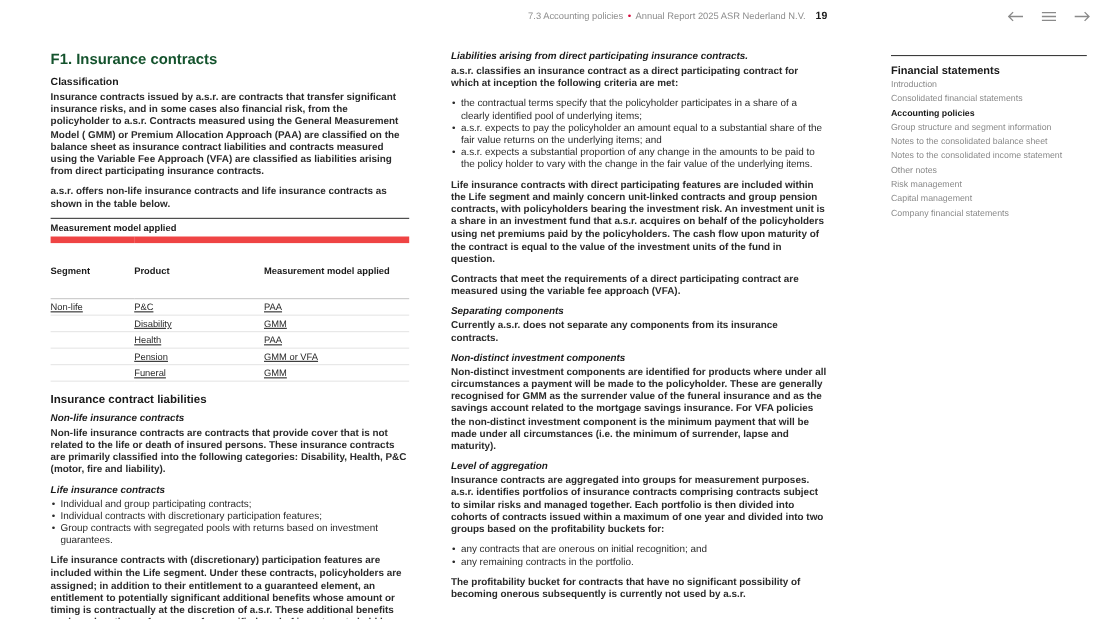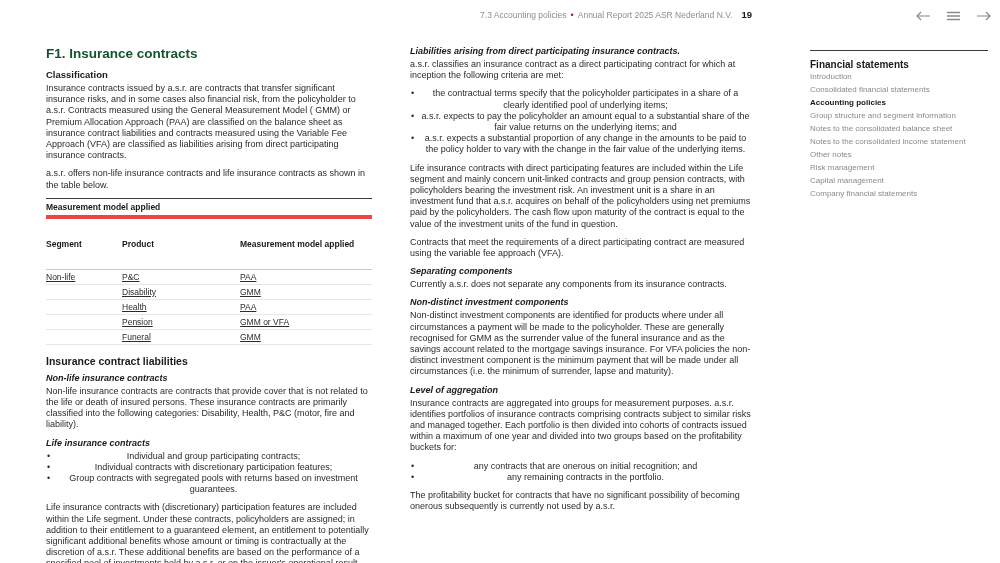--- a/index.html
+++ b/index.html
@@ -18,32 +18,32 @@
   .nav-icons .ic { cursor:pointer; display:block; }
 
   
   .col-left { position:absolute; left:46px; top:46px; width:326px; }
   .col-mid  { position:absolute; left:410px; top:46px; width:342px; }
 
   h1.f1 { font-size:13.5px; font-weight:bold; color:#14532d; margin-bottom:8px; }
   h2.block { font-size:9.5px; font-weight:bold; color:#1a1a1a; margin-bottom:3px; }
   h2.block-lg { font-size:10.5px; font-weight:bold; color:#1a1a1a; margin:3px 0 6px; }
   h3.ital { font-size:9px; font-weight:bold; font-style:italic; color:#1a1a1a; margin-bottom:3px; }
-  p.body { font-size:9px; line-height:11.2px; margin-bottom:7px; }
-  ul.bullets { list-style:none; margin:0 0 7px 0;text-align:center; }
+  p.body { font-size:9px; line-height:11.2px; margin-bottom:7px;font-weight:bold; }
+  ul.bullets { list-style:none; margin:0 0 7px 0; }
   ul.bullets li { position:relative; padding-left:9px; font-size:9px; line-height:11.2px; }
   ul.bullets li::before { content:"\2022"; position:absolute; left:1px; top:0; color:#2b2b2b; }
 
   
   .tbl { margin:3px 0 10px; }
   .tbl-title { font-size:8.5px; font-weight:bold; color:#1a1a1a;
                border-top:1.5px solid #3c3c3c; padding:3px 0 3px; }
   table.meas { width:100%; border-collapse:collapse; font-size:8.5px; }
   table.meas th { text-align:left; font-weight:bold; color:#1a1a1a;
-                  border-top:4px solid #ef4444; border-bottom:1px solid #c9c9c9; padding:20px 0; }
+                  border-top:6px solid #ef4444; border-bottom:1px solid #c9c9c9; padding:20px 0; }
   table.meas td { padding:2px 0; border-bottom:1px solid #e6e6e6; color:#2b2b2b;text-decoration:underline; }
   table.meas .c-seg { width:76px; }
   table.meas .c-prod { width:118px; }
 
   
   .sidebar { position:absolute; left:810px; top:50px; width:178px; }
   .sidebar .rule { border-top:1px solid #3c3c3c; margin-bottom:8px; }
   .sidebar h2 { font-size:10px; font-weight:bold; color:#1a1a1a; }
   .sidebar .item { display:block; font-size:8px; line-height:13px; color:#8a8a8a;
                    text-decoration:none; cursor:pointer; white-space:nowrap; }

